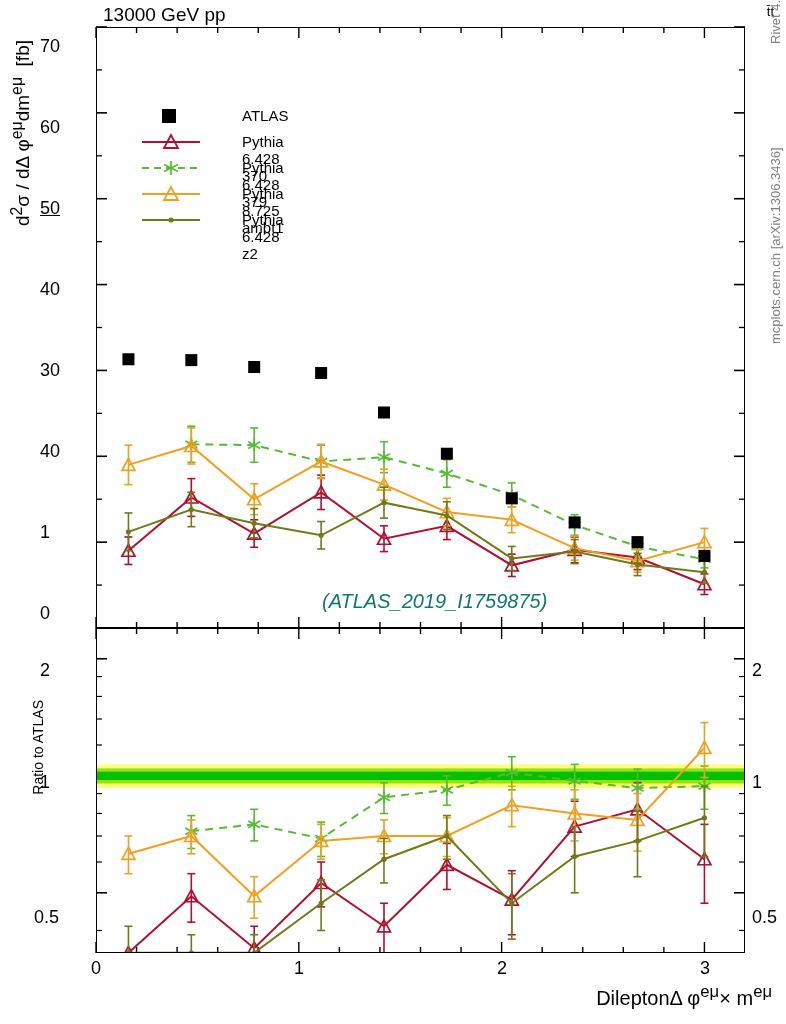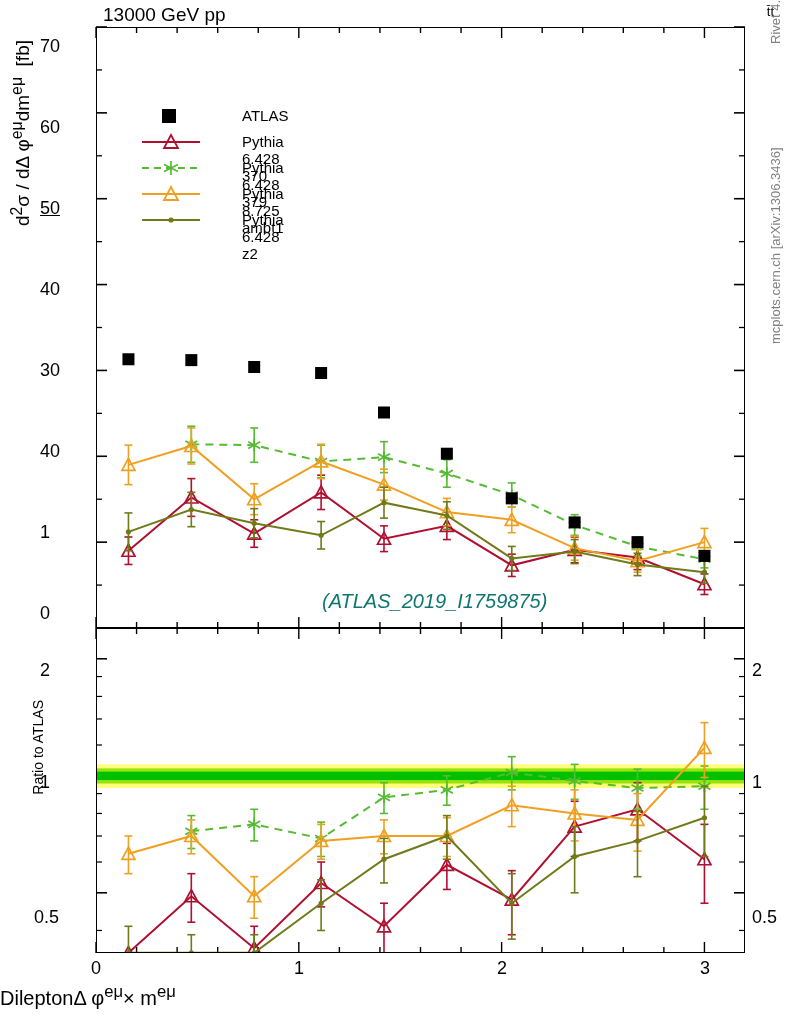--- a/index.html
+++ b/index.html
@@ -18,21 +18,21 @@
   
   #main-frame{position:absolute;left:96px;top:27px;width:649px;height:601px;border:1.6px solid #000;box-sizing:border-box;}
   #ratio-frame{position:absolute;left:96px;top:628px;width:649px;height:325px;border:1.6px solid #000;box-sizing:border-box;}
 
   .ylab{position:absolute;text-align:left;font-size:18px;}
   .xlab{position:absolute;text-align:center;font-size:18px;}
 
   
   #ylabel-main{position:absolute;left:8px;top:40px;transform-origin:0 0;transform:rotate(-90deg) translate(-100%,0);font-size:19px;}
   #ylabel-ratio{position:absolute;left:30px;top:700px;transform-origin:0 0;transform:rotate(-90deg) translate(-100%,0);font-size:14px;}
-  #xlabel{position:absolute;left:0;right:14px;top:982px;text-align:left;font-size:20px;}
+  #xlabel{position:absolute;left:0;right:14px;top:982px;text-align:right;font-size:20px;}
 
   
   #legend{position:absolute;left:140px;top:105px;font-size:15px;}
   .leg-row{position:relative;height:26px;}
   .leg-text{position:absolute;left:70px;top:2px;font-size:15px;margin-left:32px;}
   .leg-mark{position:absolute;left:0;top:0;width:62px;height:22px;}
 
   #watermark{position:absolute;left:322px;top:590px;font-size:20px;color:#0f766e;font-style:italic;}
 
   svg{position:absolute;left:0;top:0;overflow:visible;}

